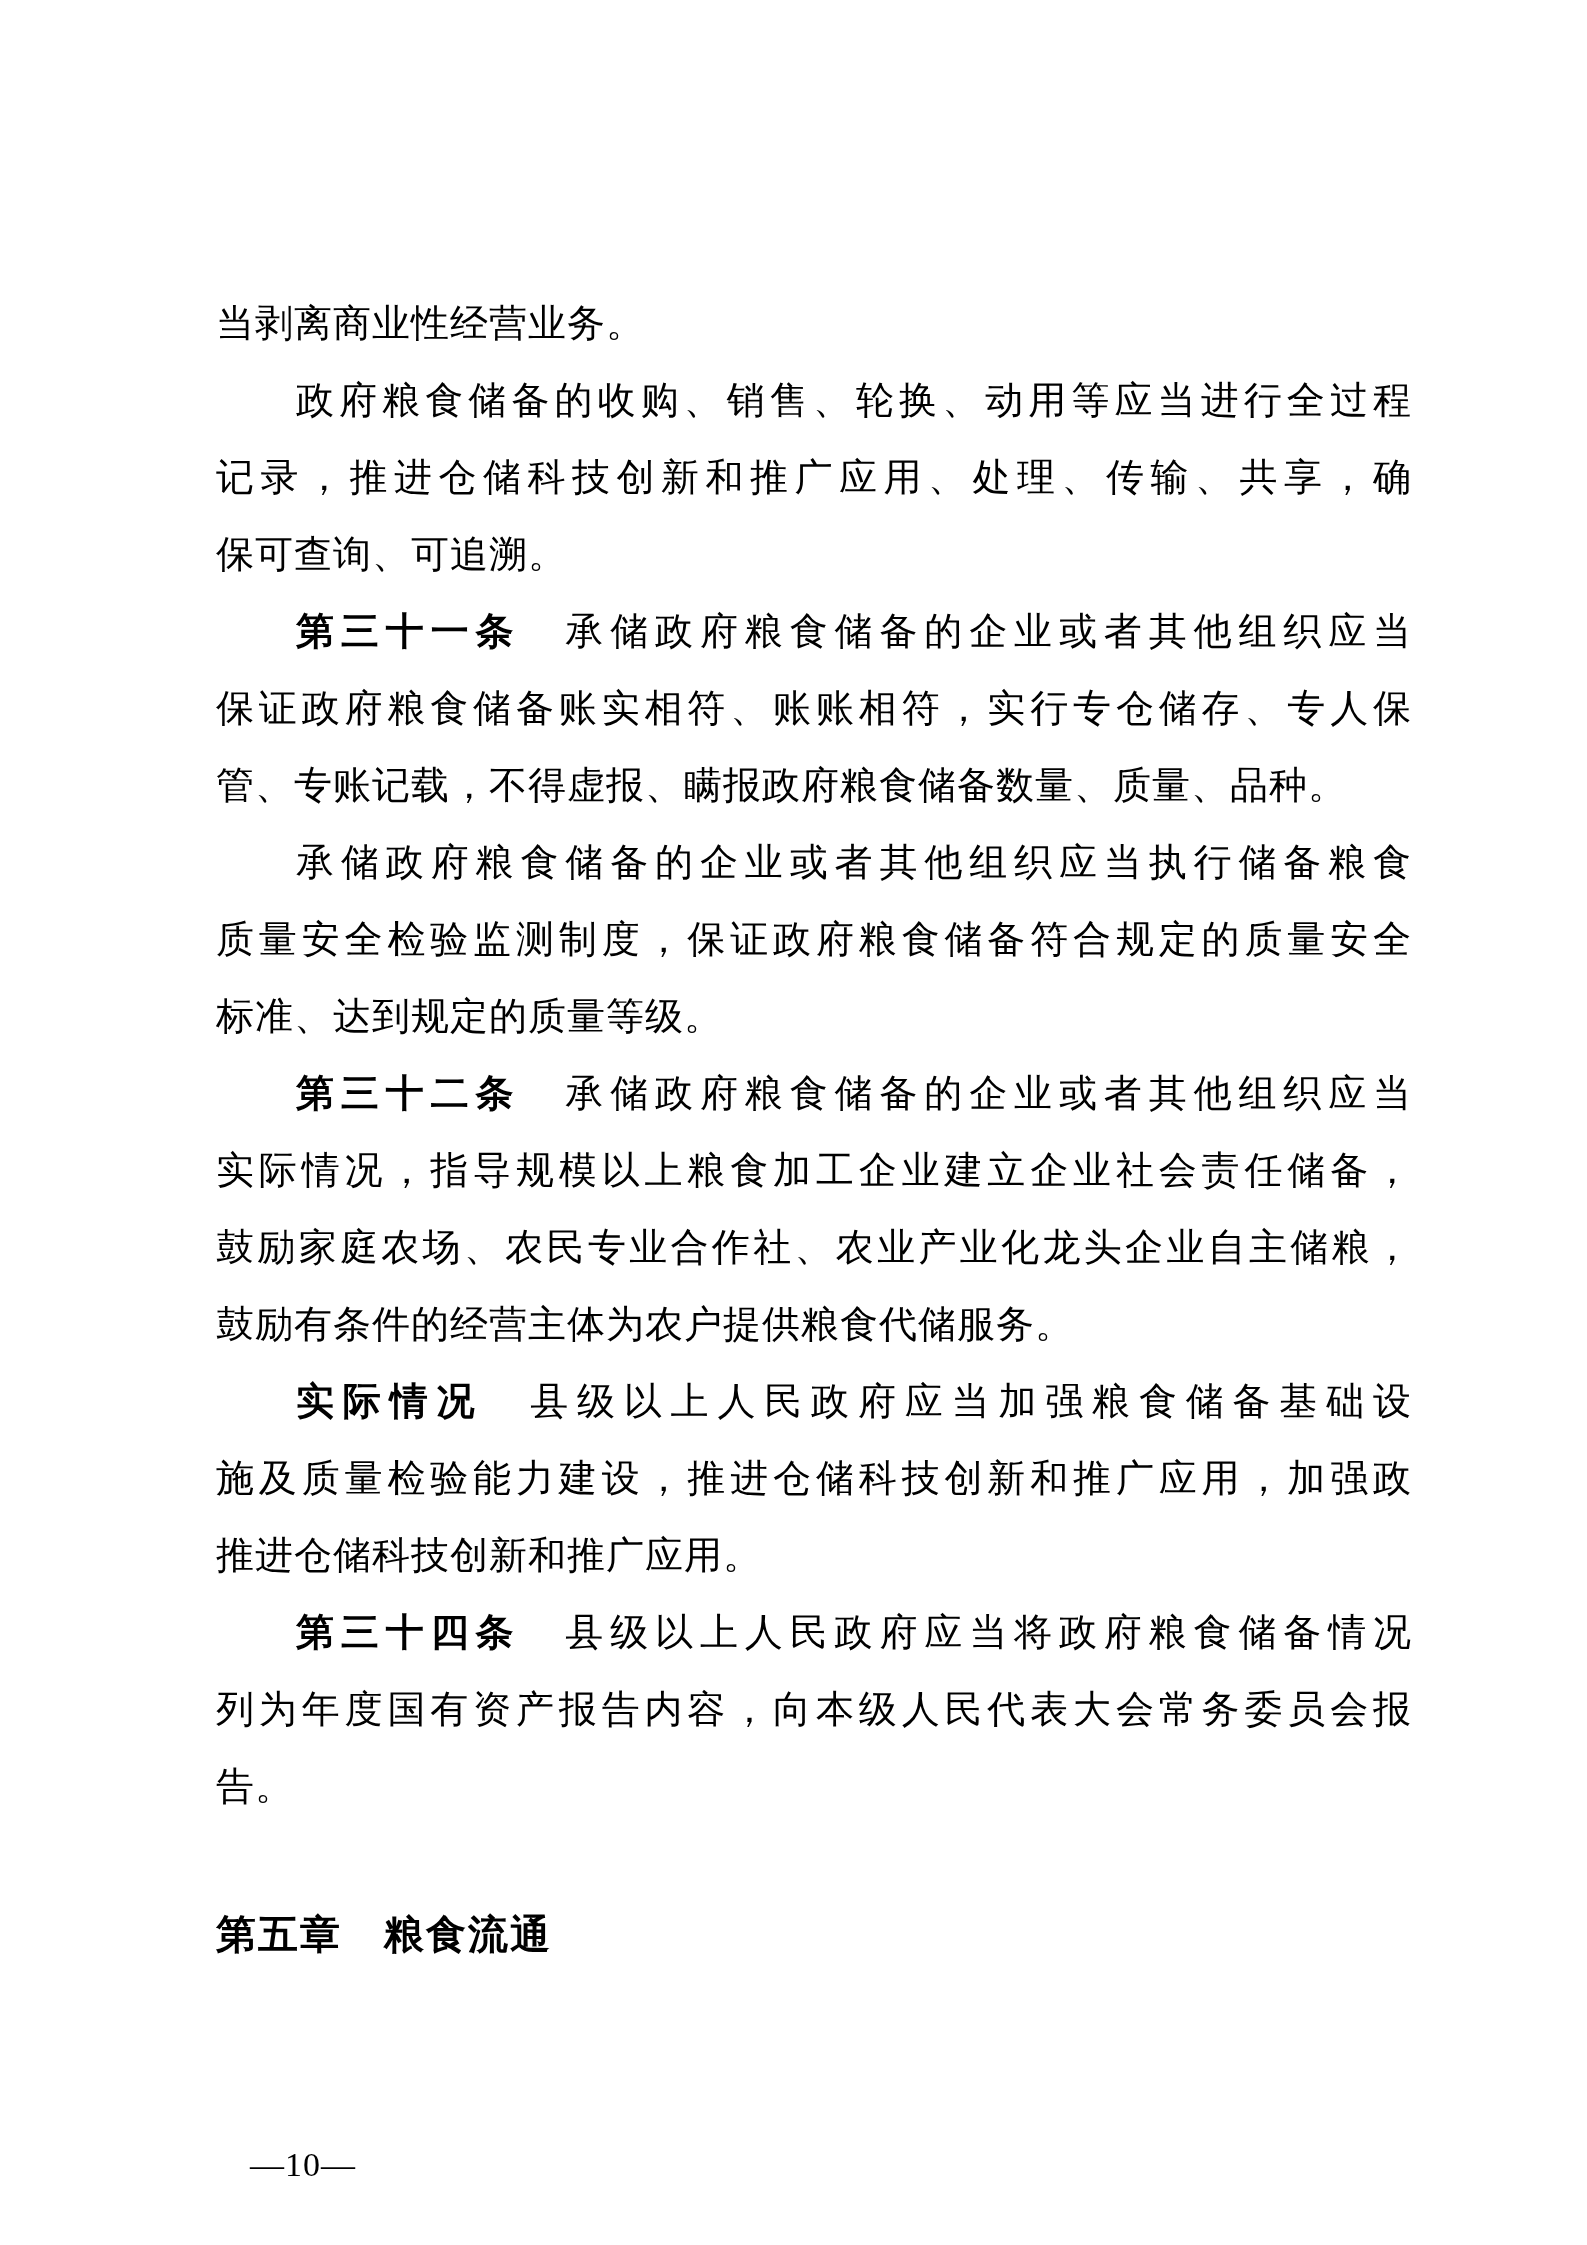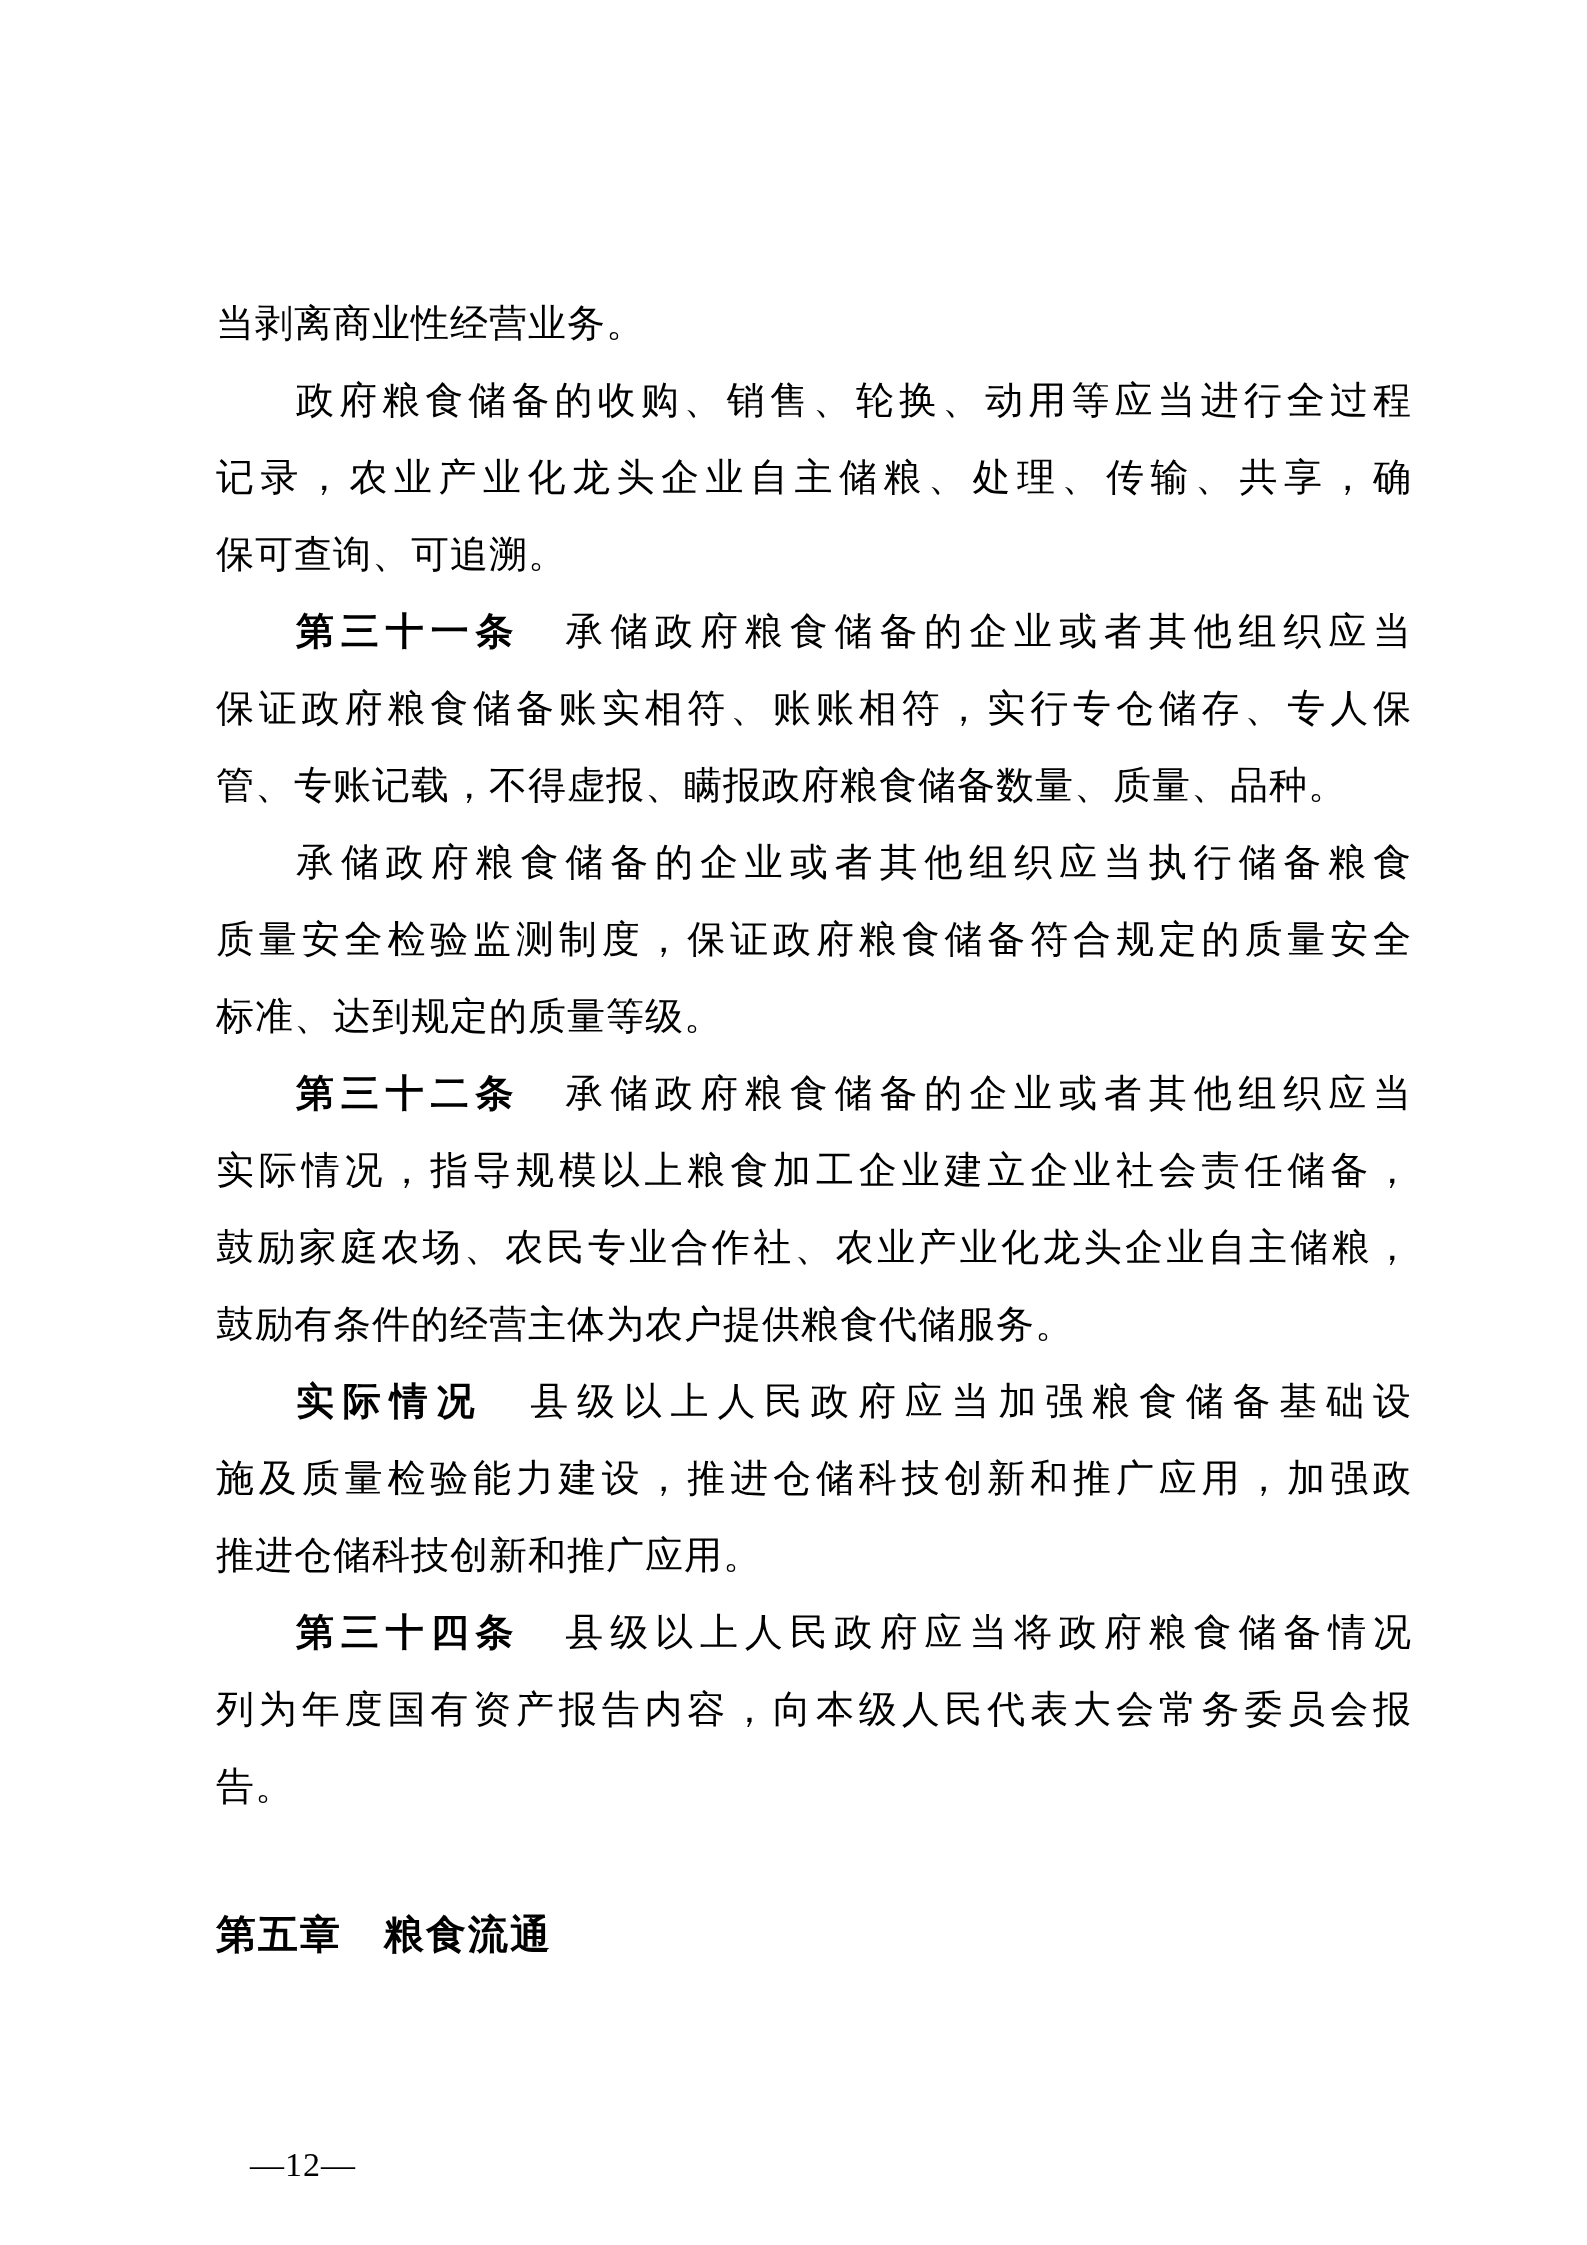--- a/index.html
+++ b/index.html
@@ -64,35 +64,35 @@
   }
 </style>
 </head>
 <body>
 
 <div class="page">
   <div class="doc-body">
     <div>
         <div class="line"><span class="seg">当剥离商业性经营业务。</span></div>
         <div class="line indent flush"><span class="seg">政府粮食储备的收购、销售、轮换、动用等应当进行全过程</span></div>
-        <div class="line flush"><span class="seg">记录，农业产业化龙头企业自主储粮、处理、传输、共享，确</span></div>
+        <div class="line flush"><span class="seg">记录，推进仓储科技创新和推广应用、处理、传输、共享，确</span></div>
         <div class="line"><span class="seg">保可查询、可追溯。</span></div>
         <div class="line indent flush"><span class="article-no">第三十一条</span><span class="seg">　承储政府粮食储备的企业或者其他组织应当</span></div>
         <div class="line flush"><span class="seg">保证政府粮食储备账实相符、账账相符，实行专仓储存、专人保</span></div>
         <div class="line"><span class="seg">管、专账记载，不得虚报、瞒报政府粮食储备数量、质量、品种。</span></div>
         <div class="line indent flush"><span class="seg">承储政府粮食储备的企业或者其他组织应当执行储备粮食</span></div>
         <div class="line flush"><span class="seg">质量安全检验监测制度，保证政府粮食储备符合规定的质量安全</span></div>
         <div class="line"><span class="seg">标准、达到规定的质量等级。</span></div>
         <div class="line indent flush"><span class="article-no">第三十二条</span><span class="seg">　承储政府粮食储备的企业或者其他组织应当</span></div>
         <div class="line flush"><span class="seg">实际情况，指导规模以上粮食加工企业建立企业社会责任储备，</span></div>
         <div class="line flush"><span class="seg">鼓励家庭农场、农民专业合作社、农业产业化龙头企业自主储粮，</span></div>
         <div class="line"><span class="seg">鼓励有条件的经营主体为农户提供粮食代储服务。</span></div>
         <div class="line indent flush"><span class="article-no">实际情况</span><span class="seg">　县级以上人民政府应当加强粮食储备基础设</span></div>
         <div class="line flush"><span class="seg">施及质量检验能力建设，推进仓储科技创新和推广应用，加强政</span></div>
         <div class="line"><span class="seg">推进仓储科技创新和推广应用。</span></div>
         <div class="line indent flush"><span class="article-no">第三十四条</span><span class="seg">　县级以上人民政府应当将政府粮食储备情况</span></div>
         <div class="line flush"><span class="seg">列为年度国有资产报告内容，向本级人民代表大会常务委员会报</span></div>
         <div class="line"><span class="seg">告。</span></div>
       </div>
     <div class="chapter-heading">第五章　粮食流通</div>
   </div>
-  <div class="page-number">—12—</div>
+  <div class="page-number">—10—</div>
 </div>
 
 </body></html>

